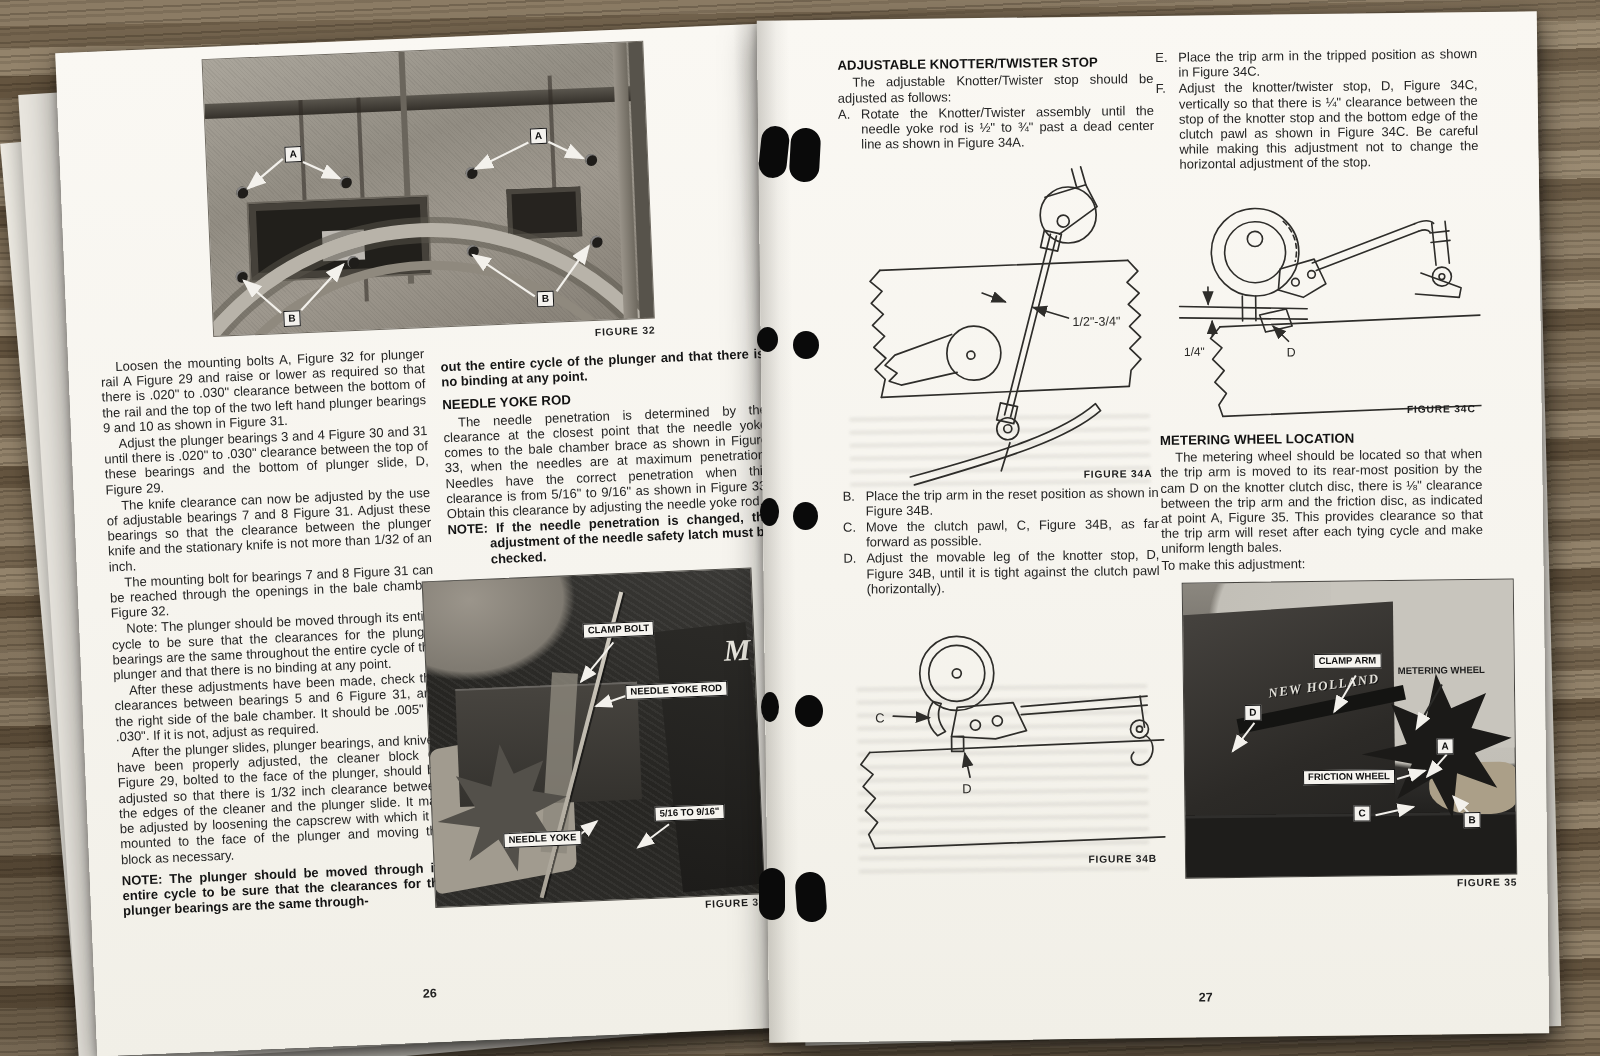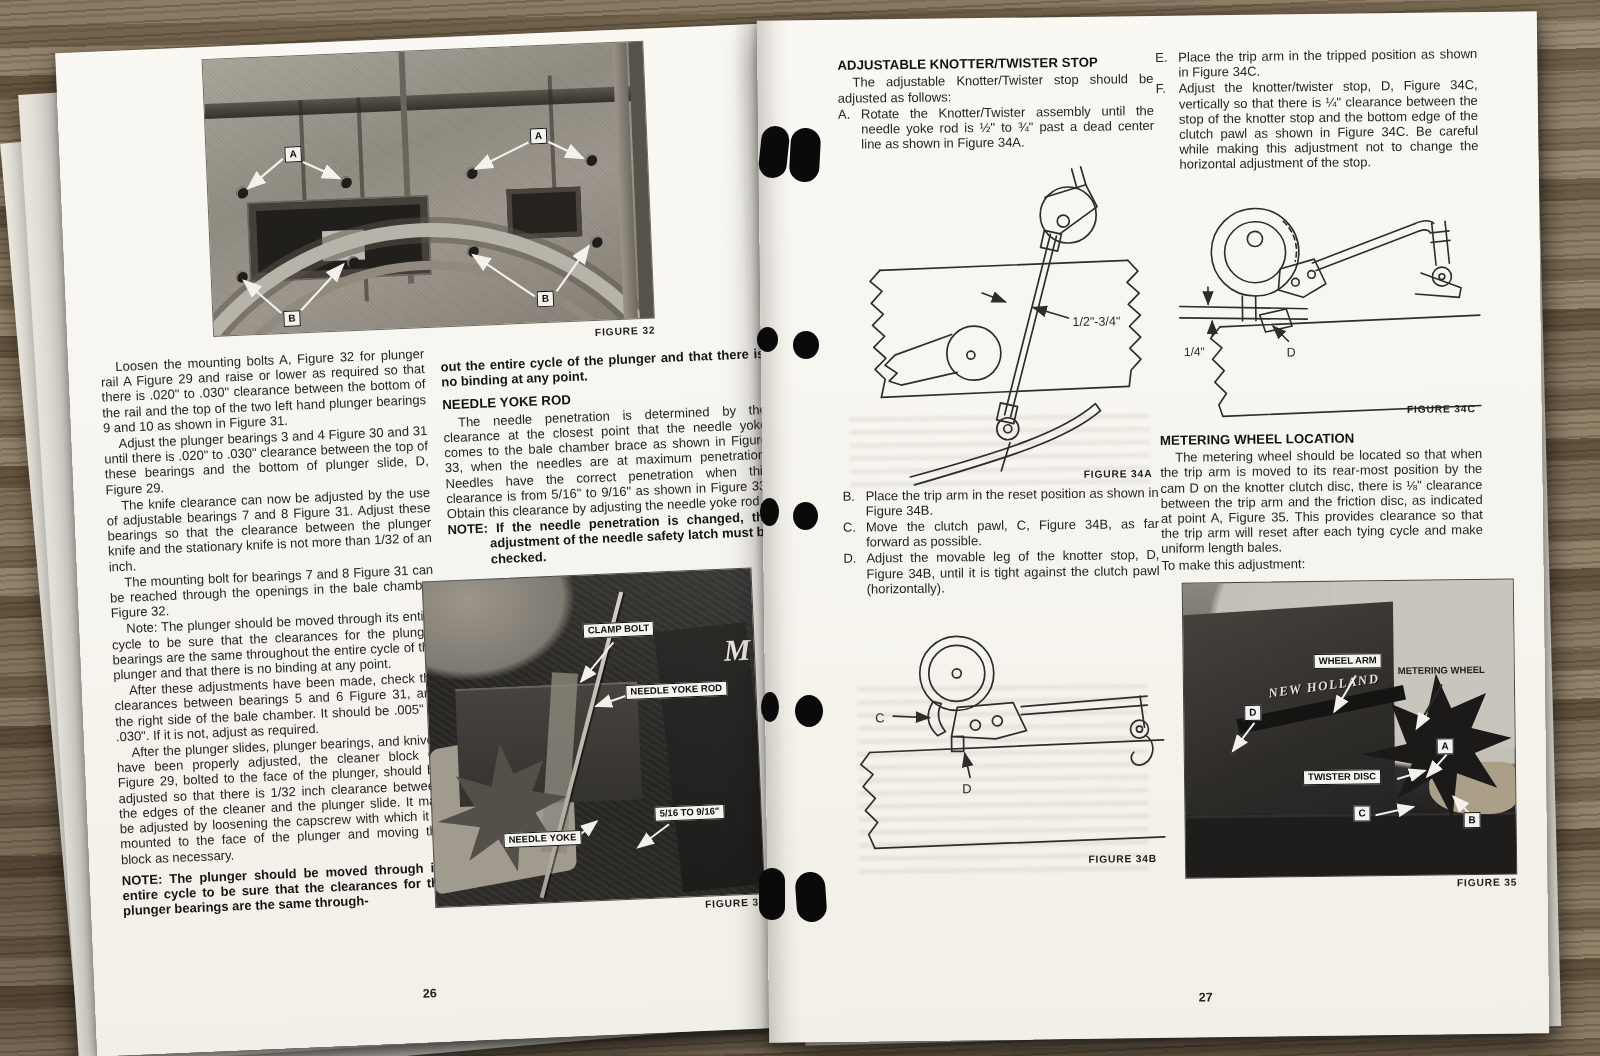--- a/index.html
+++ b/index.html
@@ -378,23 +378,23 @@
         <g stroke="#f3f1ec" stroke-width="2" fill="none">
           <path d="M172,94 L150,130" marker-end="url(#aw35)"></path>
           <path d="M258,104 L232,148" stroke="#2a2a28" marker-end="url(#aw35)"></path>
           <path d="M212,198 L240,190" marker-end="url(#aw35)"></path>
           <path d="M70,140 L48,168" marker-end="url(#aw35)"></path>
           <path d="M262,174 L242,196" marker-end="url(#aw35)"></path>
           <path d="M190,234 L228,226" marker-end="url(#aw35)"></path>
           <path d="M288,238 L268,216" marker-end="url(#aw35)"></path>
         </g>
       </svg>
-      <div class="photo-label" style="left:130px;top:72px;">WHEEL ARM</div>
+      <div class="photo-label" style="left:130px;top:72px;">CLAMP ARM</div>
       <div class="f35-mw-label" style="left:214px;top:84px;">METERING WHEEL</div>
-      <div class="photo-label" style="left:118px;top:188px;">TWISTER DISC</div>
+      <div class="photo-label" style="left:118px;top:188px;">FRICTION WHEEL</div>
       <div class="chip" style="left:60px;top:122px;">D</div>
       <div class="chip" style="left:252px;top:158px;">A</div>
       <div class="chip" style="left:168px;top:224px;">C</div>
       <div class="chip" style="left:278px;top:232px;">B</div>
     </div>
     <div class="figure-caption" style="margin-left:20px;width:332px;">FIGURE 35</div>
   </div>
 
   <div class="page-num" style="left:430px;top:966px;margin-top:9px;">27</div>
 </div>

